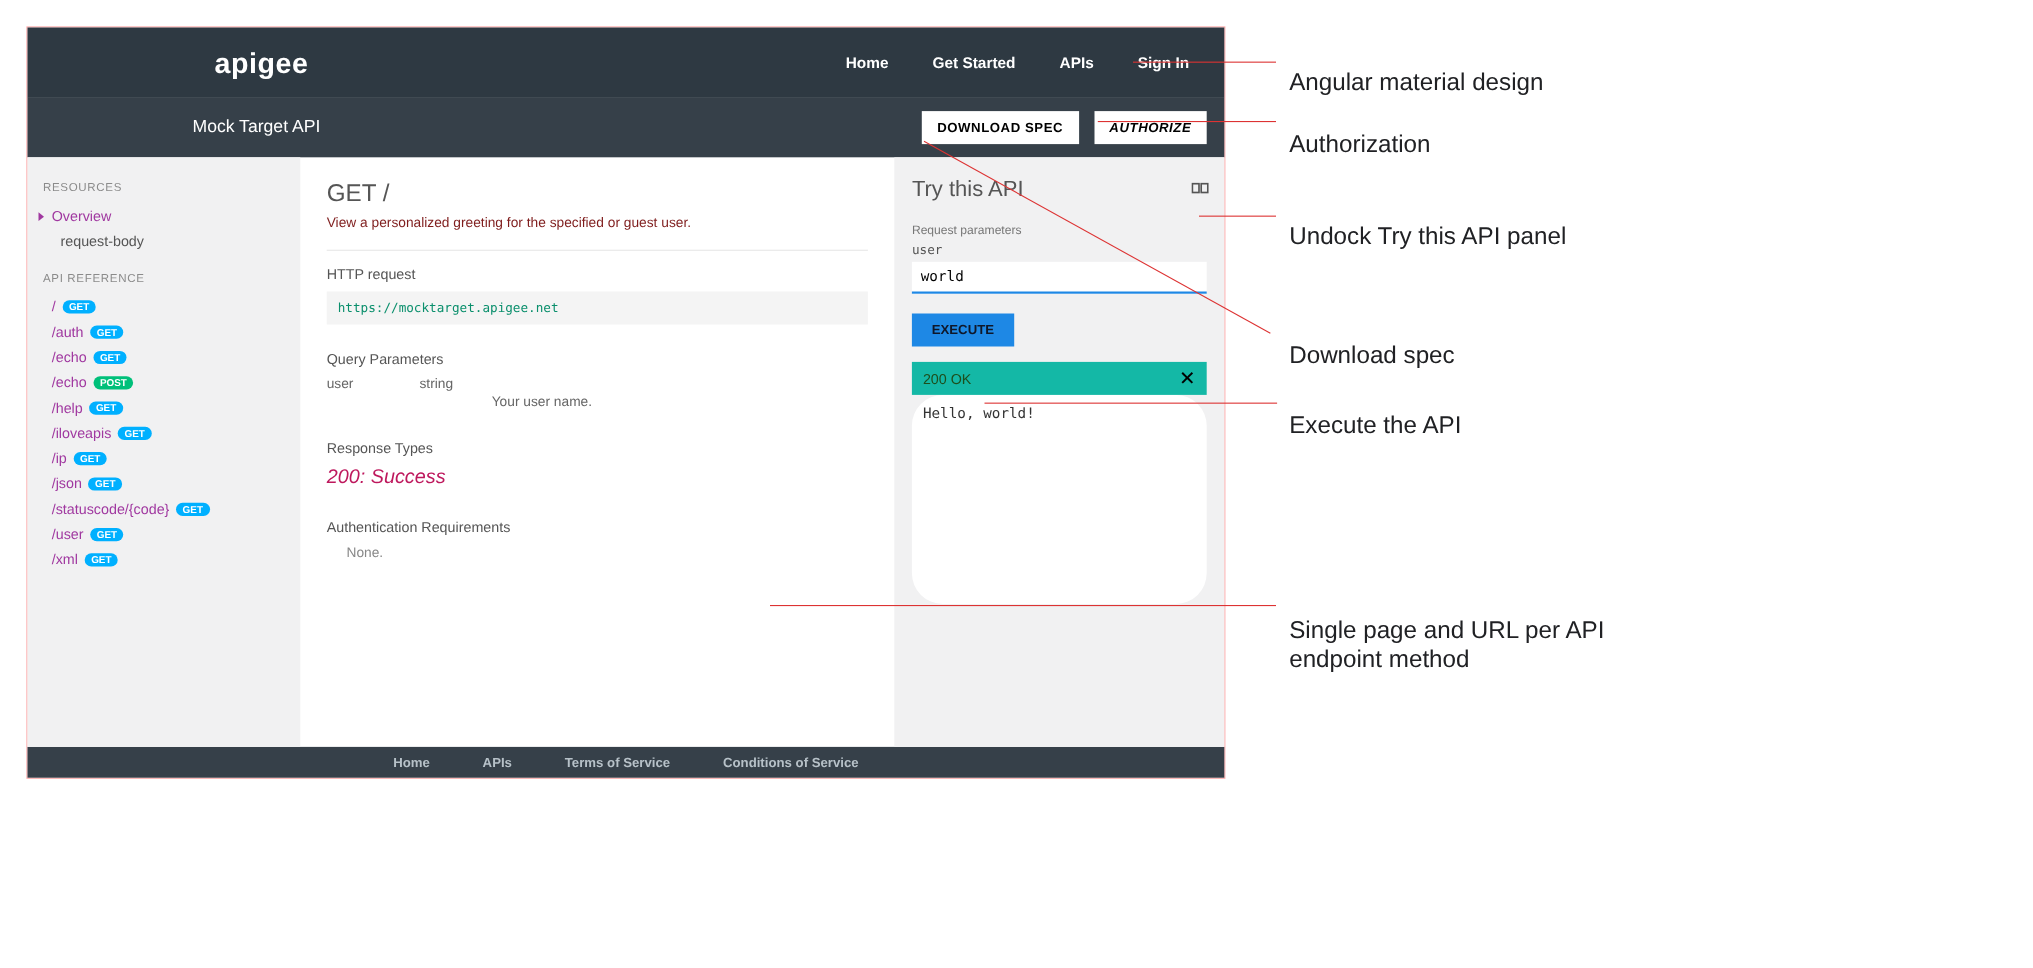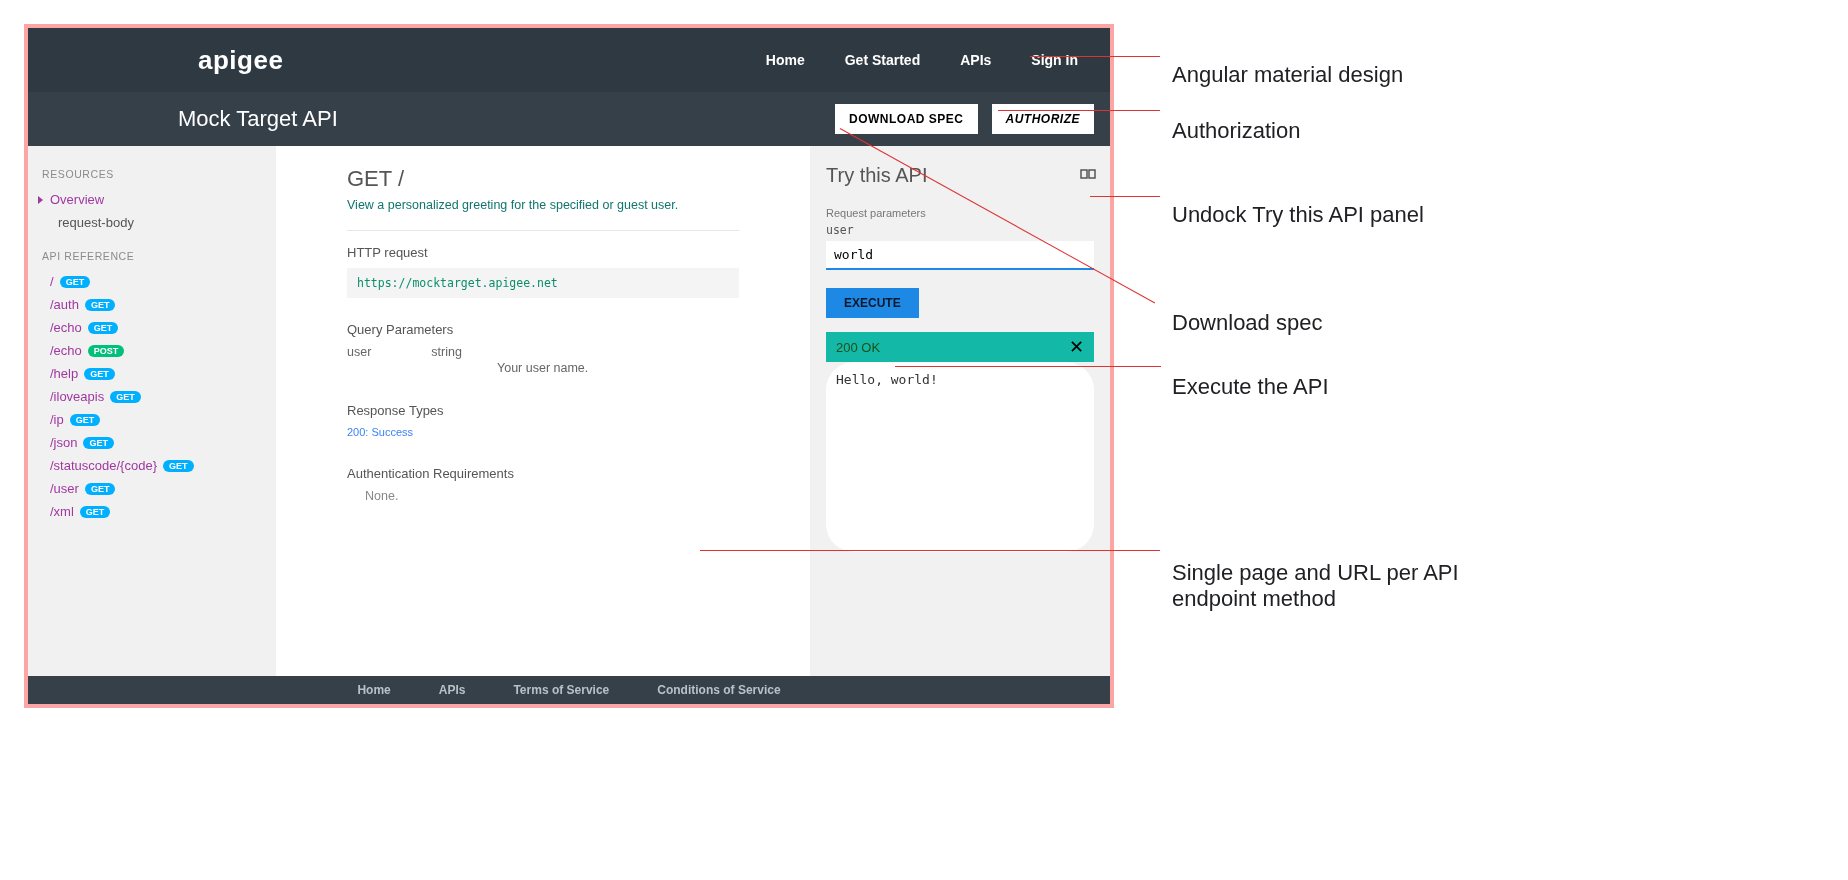--- a/index.html
+++ b/index.html
@@ -1,58 +1,58 @@
 <!DOCTYPE html>
 <html><head>
 <meta charset="utf-8">
 <style>
   * { box-sizing: border-box; margin: 0; padding: 0; }
   html, body { width: 1848px; height: 880px; font-family: -apple-system, "Helvetica Neue", Arial, sans-serif; background: #fff; }
   .canvas { position: relative; width: 1848px; height: 880px; }
 
   
-  .app { position: absolute; left: 24px; top: 24px; width: 1090px; height: 684px; background: #fff; border: 4px solid #fca5a5; }
+  .app { position: absolute; left: 24px; top: 24px; width: 1090px; height: 684px; background: #fff; border: 1px solid #fca5a5; }
 
   .topbar { height: 64px; background: #2e3942; display: flex; align-items: center; padding: 0 12px 0 170px; }
   .brand { color: #fff; font-weight: 600; font-size: 26px; letter-spacing: .5px; }
   .nav-spacer { flex: 1; }
   .nav-link { color: #fff; font-size: 14px; font-weight: 600; padding: 0 20px; cursor: pointer; }
 
   .subbar { height: 54px; background: #364049; display: flex; align-items: center; padding: 0 16px 0 150px; }
-  .subbar-title { color: #fff; font-size: 22px; }
+  .subbar-title { color: #fff; font-size: 16px; }
   .subbar-spacer { flex: 1; }
   .btn { height: 30px; padding: 0 14px; font-size: 12px; font-weight: 700; letter-spacing: .5px; border: none; cursor: pointer; margin-left: 14px; background: #fff; }
   .btn.authorize { background: #fff; font-style: italic; }
 
-  .body { display: flex; height: calc(100% - 64px - 54px - 28px); gap: 47px; }
+  .body { display: flex; height: calc(100% - 64px - 54px - 28px); }
 
   
   .sidebar { width: 248px; background: #f1f1f2; padding: 16px 12px 12px 12px; font-size: 13px; color: #555; }
   .side-heading { font-size: 10.5px; letter-spacing: .6px; color: #8b8b8b; margin: 6px 0 8px 2px; }
   .side-item { padding: 4px 2px 4px 10px; cursor: pointer; }
   .side-item.active { color: #a038a0; position: relative; }
   .side-item.active::before { content: ""; position: absolute; left: -2px; top: 8px; width: 0; height: 0; border-top: 4px solid transparent; border-bottom: 4px solid transparent; border-left: 5px solid #a038a0; }
   .side-item .path { color: #a038a0; }
   .side-item.link .path { color: #a038a0; }
   .side-item.link { display: flex; gap: 6px; align-items: center; }
   .pill { display: inline-block; font-size: 9px; font-weight: 700; padding: 1px 6px; border-radius: 8px; color: #fff; }
   .pill.get  { background: #00b0ff; }
   .pill.post { background: #00c07a; }
   .side-sub { padding-left: 18px; color: #555; }
 
   
   .main { flex: 1; padding: 20px 24px; overflow: hidden; border-radius: 31px; }
   .h1 { font-size: 22px; color: #555; margin-bottom: 6px; }
-  .desc { font-size: 12.5px; color: #0f766e; margin-bottom: 18px; }
+  .desc { font-size: 12.5px; color: #7f1d1d; margin-bottom: 18px; }
   .rule { border-top: 1px solid #e6e6e6; margin: 14px 0; }
   .h2 { font-size: 13px; color: #555; margin-bottom: 8px; }
   .codebox { background: #f4f4f4; padding: 8px 10px; font-family: monospace; font-size: 11.5px; color: #0a8f6c; }
   .param-row { display: flex; gap: 60px; font-size: 12.5px; color: #666; margin: 8px 0 2px 0; }
   .param-desc { margin-left: 150px; font-size: 12.5px; color: #666; }
-  .resp { font-size: 11px; color: #3b82f6; margin-top: 6px; }
+  .resp { font-size: 18px; color: #be185d; margin-top: 6px; font-style: italic; }
   .auth-none { font-size: 12.5px; color: #888; margin: 6px 0 0 18px; }
 
   
   .try { width: 300px; background: #f1f1f2; padding: 18px 16px; position: relative; }
   .try-title { font-size: 20px; color: #555; margin-bottom: 20px; }
   .undock { position: absolute; right: 14px; top: 20px; width: 16px; height: 16px; cursor: pointer; }
   .undock svg { width: 16px; height: 16px; stroke: #555; }
   .try-label { font-size: 11px; color: #777; margin-bottom: 4px; }
   .try-pname { font-size: 11.5px; color: #555; font-family: monospace; margin-bottom: 4px; }
   .try-input { width: 100%; padding: 6px 8px; font-family: monospace; font-size: 13px; border: none; border-bottom: 2px solid #1e88e5; background: #fff; outline: none; }

